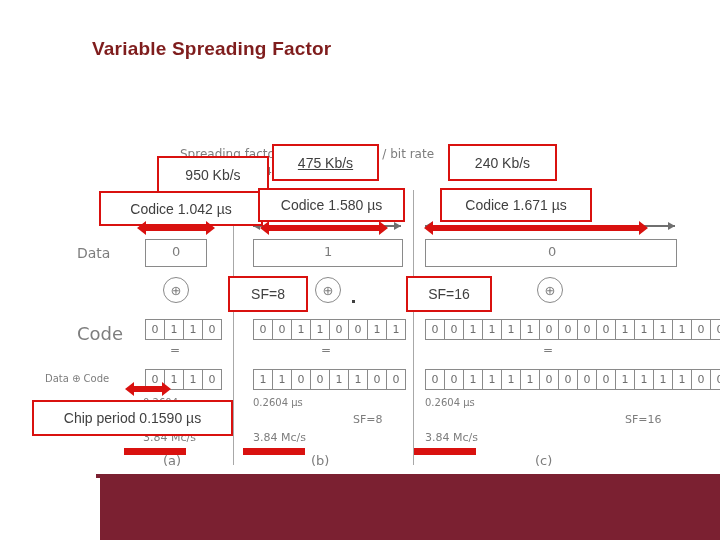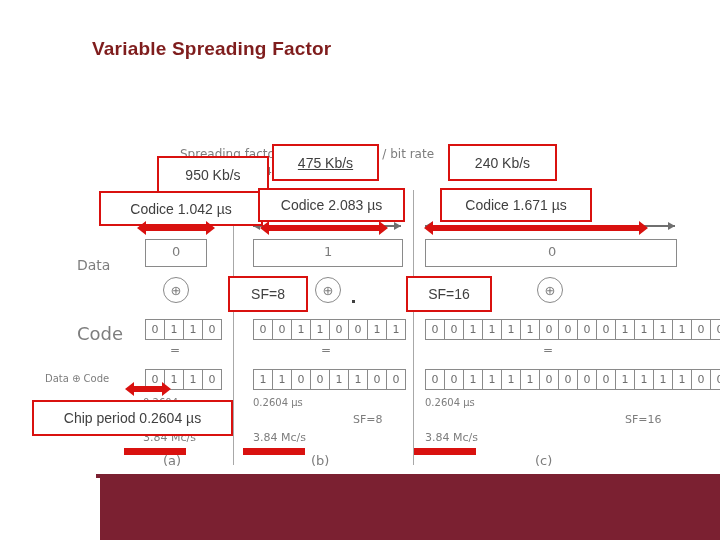--- a/index.html
+++ b/index.html
@@ -97,21 +97,21 @@
 
     <div class="arrowline" style="left:18px;top:90px;width:62px;"></div>
     <div class="fig-txt" style="left:22px;top:70px;font-size:11px;">1.042 µs</div>
 
     <div class="arrowline" style="left:128px;top:90px;width:148px;"></div>
     <div class="fig-txt" style="left:172px;top:70px;font-size:11px;">2.083 µs</div>
 
     <div class="arrowline" style="left:300px;top:90px;width:250px;"></div>
     <div class="fig-txt" style="left:402px;top:70px;font-size:11px;">4.167 µs</div>
 
-    <div class="fig-txt" style="left:-48px;top:110px;font-size:14px;margin-top:12px;">Data</div>
+    <div class="fig-txt" style="left:-48px;top:110px;font-size:14px;">Data</div>
     <div class="fig-box" style="left:20px;top:104px;width:60px;height:26px;">
       <div class="fig-txt" style="left:26px;top:4px;font-size:13px;">0</div>
     </div>
     <div class="fig-box" style="left:128px;top:104px;width:148px;height:26px;">
       <div class="fig-txt" style="left:70px;top:4px;font-size:13px;">1</div>
     </div>
     <div class="fig-box" style="left:300px;top:104px;width:250px;height:26px;">
       <div class="fig-txt" style="left:122px;top:4px;font-size:13px;">0</div>
     </div>
 
@@ -210,33 +210,33 @@
     <div class="fig-txt" style="left:186px;top:318px;font-size:13px;">(b)</div>
     <div class="fig-txt" style="left:410px;top:318px;font-size:13px;">(c)</div>
   </div>
 
 
   <div class="ann" style="left:126px;top:156px;width:108px;height:33px;margin-left:31px;">950 Kb/s</div>
   <div class="ann" style="left:272px;top:144px;width:103px;height:33px;text-decoration:underline;">475 Kb/s</div>
   <div class="ann" style="left:448px;top:144px;width:105px;height:33px;">240 Kb/s</div>
 
   <div class="ann" style="left:99px;top:191px;width:160px;height:31px;">Codice 1.042 µs</div>
-  <div class="ann" style="left:258px;top:188px;width:143px;height:30px;">Codice 2.083 µs</div>
+  <div class="ann" style="left:258px;top:188px;width:143px;height:30px;">Codice 1.580 µs</div>
   <div class="ann" style="left:440px;top:188px;width:148px;height:30px;">Codice 1.671 µs</div>
 
   <div class="redarrow" style="left:145px;top:225px;width:62px;"></div>
   <div class="redarrow" style="left:268px;top:225px;width:112px;"></div>
   <div class="redarrow" style="left:432px;top:225px;width:208px;"></div>
 
   <div class="ann" style="left:228px;top:276px;width:76px;height:32px;">SF=8</div>
   <div class="ann" style="left:406px;top:276px;width:82px;height:32px;">SF=16</div>
 
   <div style="position:absolute;left:352px;top:300px;width:3px;height:3px;background:#404040;"></div>
 
-  <div class="ann" style="left:32px;top:400px;width:197px;height:32px;">Chip period 0.2604 µs</div>
+  <div class="ann" style="left:32px;top:400px;width:197px;height:32px;">Chip period 0.1590 µs</div>
 
   <div class="redarrow" style="left:133px;top:386px;width:30px;"></div>
 
   <div class="redbar" style="left:124px;top:448px;width:62px;"></div>
   <div class="redbar" style="left:243px;top:448px;width:62px;"></div>
   <div class="redbar" style="left:414px;top:448px;width:62px;"></div>
 
   <div class="band-line"></div>
   <div class="band-dark"></div>
   <div class="band-dark-left"></div>

